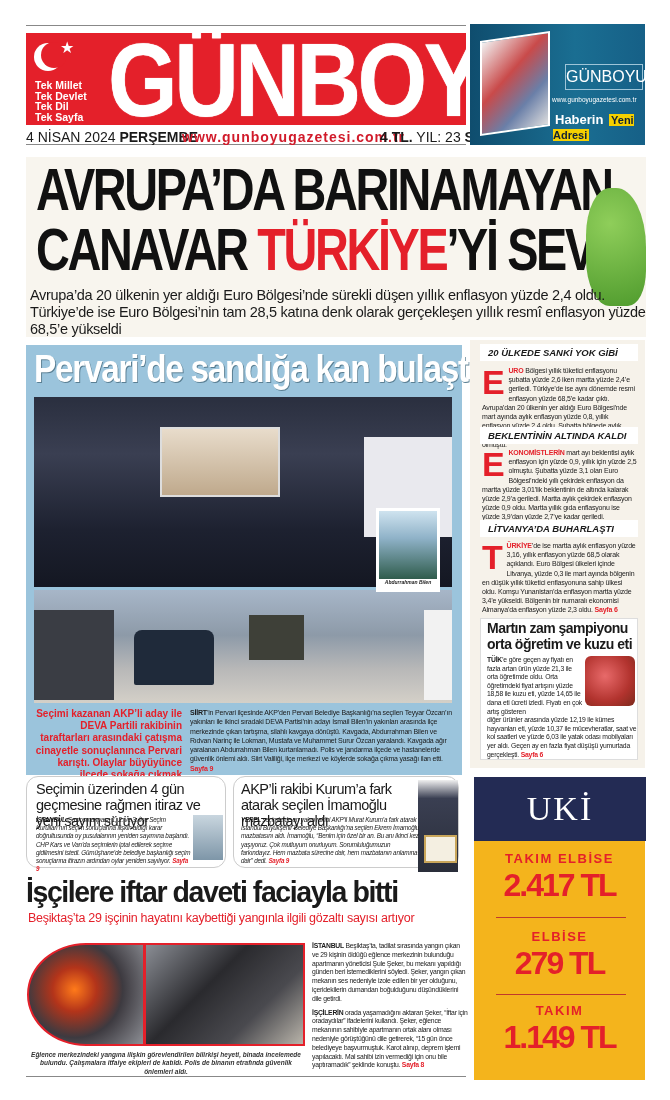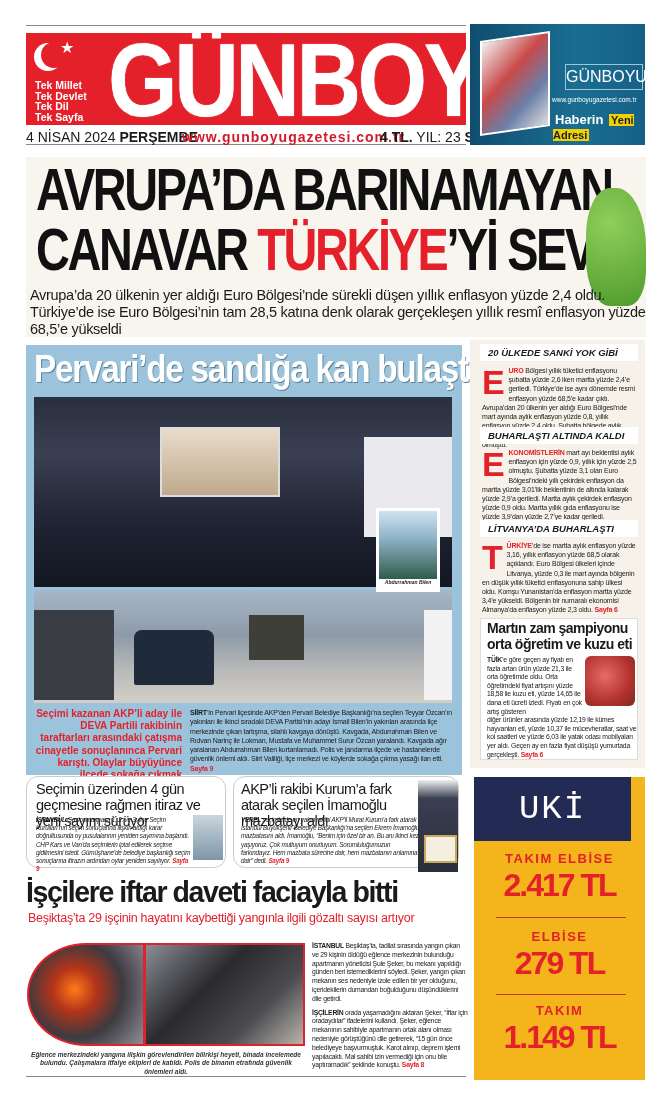--- a/index.html
+++ b/index.html
@@ -64,21 +64,21 @@
 .b1{left:26px;top:776px;width:200px;height:92px}
 .b2{left:233px;top:776px;width:226px;height:92px}
 .bh{font-size:14.5px;line-height:16px;letter-spacing:-0.5px}
 .bt{font-style:italic;font-size:6.3px;line-height:8.2px;letter-spacing:-0.2px}
 .bt b{font-weight:bold}
 .thumb1{left:193px;top:815px;width:30px;height:45px;background:linear-gradient(#c9d6df,#7e96a8)}
 .erdem{left:418px;top:780px;width:40px;height:92px;background:linear-gradient(180deg,#f0f0f0 0%,#3a3f52 20%,#2a2e3a 100%)}
 .frame{left:424px;top:835px;width:33px;height:28px;background:#f4efe1;border:2px solid #c9a65a}
 
 .uki{left:474px;top:777px;width:171px;height:303px;background:#f4b41c}
-.ukitop{left:474px;top:777px;width:157px;height:64px;background:#232b54;color:#fff;font-family:Liberation Mono, monospace;font-size:34px;line-height:64px;text-align:center;letter-spacing:2px}
+.ukitop{left:474px;top:777px;width:172px;height:64px;background:#232b54;color:#fff;font-family:Liberation Serif, serif;font-size:34px;line-height:64px;text-align:center;letter-spacing:2px}
 .ulab{position:absolute;left:474px;width:171px;text-align:center;color:#e4202a;font-weight:bold;font-size:13px;letter-spacing:1.5px}
 .uprice{position:absolute;left:474px;width:171px;text-align:center;color:#e4202a;font-weight:bold;font-size:32px;letter-spacing:-2px}
 .uline{position:absolute;left:496px;width:130px;height:1px;background:#c0392b}
 
 .fh{left:26px;top:876px;width:440px;font-weight:bold;font-size:30px;line-height:32px;letter-spacing:-1.5px;white-space:nowrap;transform:scaleX(0.95);transform-origin:left top}
 .fdeck{left:28px;top:911px;color:#e4202a;font-size:12.5px;line-height:14px;letter-spacing:-0.3px;white-space:nowrap}
 .fire1{left:27px;top:943px;width:118px;height:103px;border-radius:50% 0 0 50%/50% 0 0 50%;border:2px solid #e4202a;background:radial-gradient(circle at 40% 45%,#ff7a1a,#b3341a 25%,#3d3a40 55%,#8d8f95)}
 .fire2{left:145px;top:943px;width:160px;height:103px;border:2px solid #e4202a;border-left:1px solid #e4202a;background:linear-gradient(135deg,#8a8d94,#2a2a2e 40%,#4a4a4f 70%,#b9b4aa)}
 .fcap{left:26px;top:1051px;width:280px;font-weight:bold;font-style:italic;font-size:6.5px;line-height:8.3px;text-align:center;color:#333}
 .fbody{left:312px;top:942px;width:156px;font-size:6.8px;line-height:8.8px;letter-spacing:-0.25px}
@@ -134,21 +134,21 @@
 <div class="abs portrait">
   <div class="face"></div>
   <div class="cap">Abdurrahman Bilen</div>
 </div>
 <div class="abs pcap">Seçimi kazanan AKP’li aday ile DEVA Partili rakibinin taraftarları arasındaki çatışma cinayetle sonuçlanınca Pervari karıştı. Olaylar büyüyünce ilçede sokağa çıkmak yasaklandı</div>
 <div class="abs pbody"><b>SİİRT</b><span>’in Pervari ilçesinde AKP’den Pervari Belediye Başkanlığı’na seçilen Teyyar Özcan’ın yakınları ile ikinci sıradaki DEVA Partisi’nin adayı İsmail Bilen’in yakınları arasında ilçe merkezinde çıkan tartışma, silahlı kavgaya dönüştü. Kavgada, Abdurrahman Bilen ve Rıdvan Narinç ile Lokman, Mustafa ve Muhammet Surur Özcan yaralandı. Kavgada ağır yaralanan Abdurrahman Bilen kurtarılamadı. Polis ve jandarma ilçede ve hastanelerde güvenlik önlemi aldı. Siirt Valiliği, ilçe merkezi ve köylerde sokağa çıkma yasağı ilan etti.</span> <span class="sayfa">Sayfa 9</span></div>
 
 <div class="abs rcol"></div>
 <div class="kicker" style="top:344px">20 ÜLKEDE SANKİ YOK GİBİ</div>
 <div class="rtext" style="top:366px"><span class="drop">E</span><span class="lead">URO</span><span> Bölgesi yıllık tüketici enflasyonu şubatta yüzde 2,6 iken martta yüzde 2,4’e geriledi. Türkiye’de ise aynı dönemde resmi enflasyon yüzde 68,5’e kadar çıktı. Avrupa’dan 20 ülkenin yer aldığı Euro Bölgesi’nde mart ayında aylık enflasyon yüzde 0,8, yıllık enflasyon yüzde 2,4 oldu. Şubatta bölgede aylık enflasyon yüzde 0,6, yıllık enflasyon yüzde 2,6 olmuştu.</span></div>
-<div class="kicker" style="top:427px">BUHARLAŞTI ALTINDA KALDI</div>
+<div class="kicker" style="top:427px">BEKLENTİNİN ALTINDA KALDI</div>
 <div class="rtext" style="top:448px"><span class="drop">E</span><span class="lead">KONOMİSTLERİN</span><span> mart ayı beklentisi aylık enflasyon için yüzde 0,9, yıllık için yüzde 2,5 olmuştu. Şubatta yüzde 3,1 olan Euro Bölgesi’ndeki yıllı çekirdek enflasyon da martta yüzde 3,01’lik beklentinin de altında kalarak yüzde 2,9’a geriledi. Martta aylık çekirdek enflasyon yüzde 0,9 oldu. Martta yıllık gıda enflasyonu ise yüzde 3,9’dan yüzde 2,7’ye kadar geriledi.</span></div>
 <div class="kicker" style="top:520px">LİTVANYA’DA BUHARLAŞTI</div>
 <div class="rtext" style="top:541px"><span class="drop">T</span><span class="lead">ÜRKİYE</span><span>’de ise martta aylık enflasyon yüzde 3,16, yıllık enflasyon yüzde 68,5 olarak açıklandı. Euro Bölgesi ülkeleri içinde Litvanya, yüzde 0,3 ile mart ayında bölgenin en düşük yıllık tüketici enflasyonuna sahip ülkesi oldu. Komşu Yunanistan’da enflasyon martta yüzde 3,4’e yükseldi. Bölgenin bir numaralı ekonomisi Almanya’da enflasyon yüzde 2,3 oldu.</span> <span class="sayfa">Sayfa 6</span></div>
 
 <div class="abs zambox"></div>
 <div class="abs zamh">Martın zam şampiyonu orta öğretim ve kuzu eti</div>
 <div class="abs meat"></div>
 <div class="abs zamt"><span class="nw"><b>TÜİK</b><span>’e göre geçen ay fiyatı en fazla artan ürün yüzde 21,3 ile orta öğretimde oldu. Orta öğretimdeki fiyat artışını yüzde 18,58 ile kuzu eti, yüzde 14,65 ile dana eti ücreti izledi. Fiyatı en çok artış gösteren</span></span><span> diğer ürünler arasında yüzde 12,19 ile kümes hayvanları eti, yüzde 10,37 ile mücevheratlar, saat ve kol saatleri ve yüzde 6,03 ile yatak odası mobilyaları yer aldı. Geçen ay en fazla fiyat düşüşü yumurtada gerçekleşti.</span> <span class="sayfa">Sayfa 6</span></div>
 
 <div class="abs box b1"></div>

